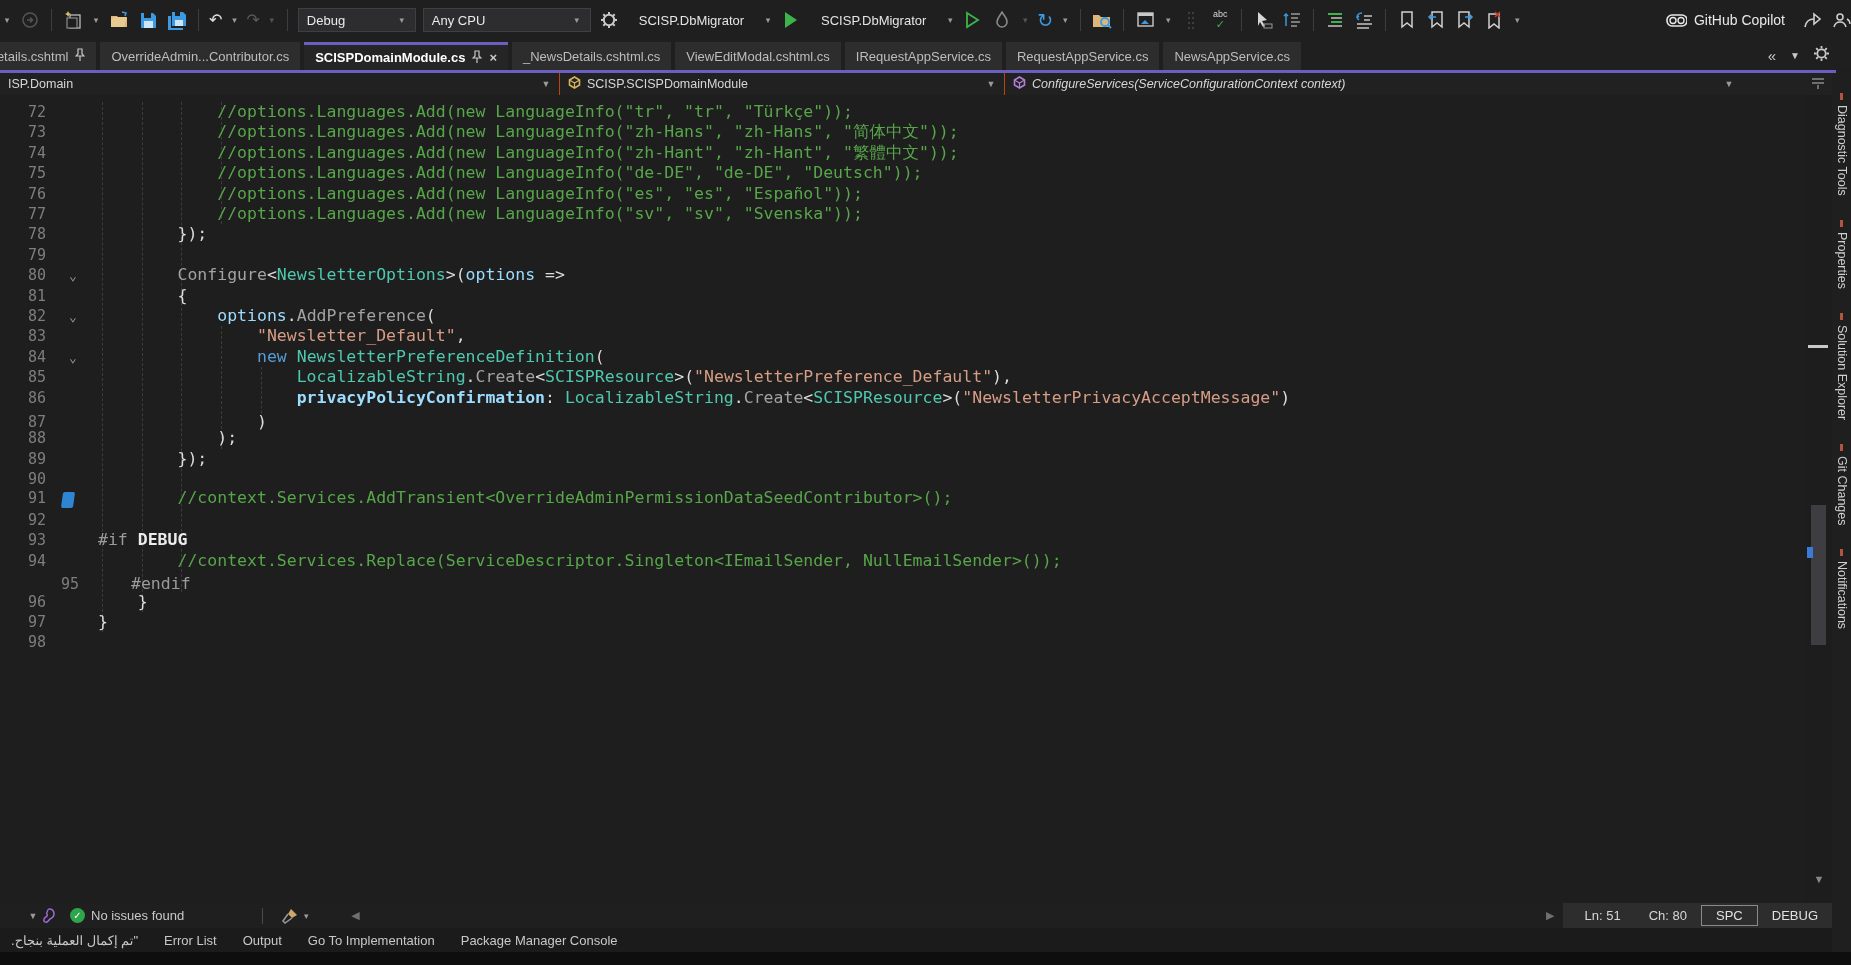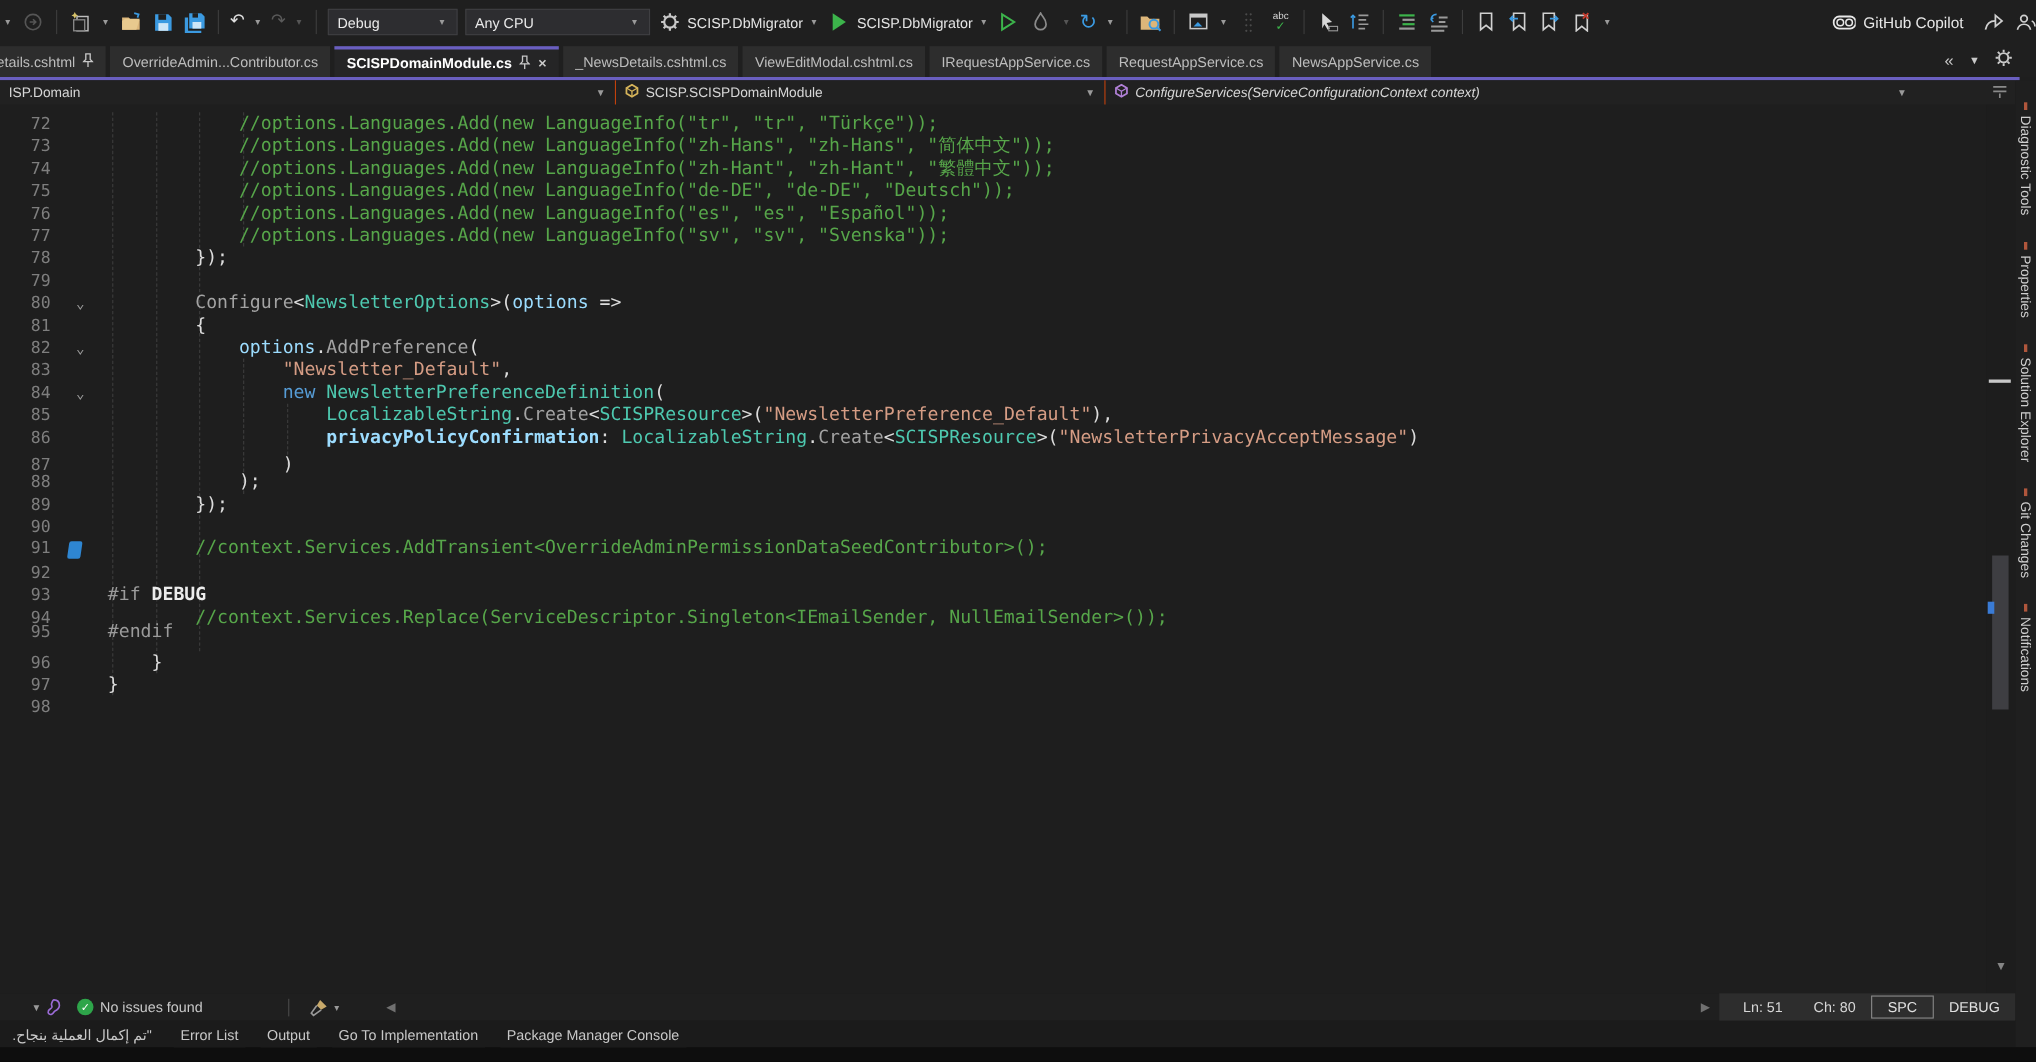--- a/index.html
+++ b/index.html
@@ -9,21 +9,21 @@
 
   
   .toolbar{ position:absolute; left:0; top:0; width:1851px; height:40px; background:#1f1f1f;
     display:flex; align-items:center; gap:7px; padding:0 6px 0 2px; }
   .tsep{ width:1px; height:22px; background:#3d3d3d; margin:0 3px; flex:none;}
   .icn{ display:inline-flex; align-items:center; justify-content:center; width:22px; height:22px; flex:none; }
   .caret{ color:#9a9a9a; font-size:9px; width:10px; flex:none; text-align:center;}
   .caret.dim{ color:#555; }
   .combo{ height:24px; background:#2d2d30; border:1px solid #3f3f42; display:flex; align-items:center;
     padding:0 8px; gap:10px; font-size:13px; color:#eaeaea; flex:none;}
-  .tbtn{ display:flex; align-items:center; gap:5px; font-size:13px; color:#e4e4e4; flex:none;}
+  .tbtn{ display:flex; align-items:center; gap:19px; font-size:13px; color:#e4e4e4; flex:none;}
   .glyph{ font-size:16px; line-height:1; }
   .spacer{ flex:1; }
   .copilot-label{ font-size:14px; color:#e8e8e8; }
 
   
   .tabrow{ position:absolute; left:0; top:40px; width:1851px; height:30px; background:#1f1f1f; display:flex; align-items:flex-end; overflow:hidden;}
   .tab{ height:28px; background:#2d2d2d; color:#bdbdbd; font-size:13px; display:flex; align-items:center;
     gap:7px; padding:0 11px; margin-right:4px; flex:none; cursor:default;}
   .tab.active{ background:#252526; color:#ffffff; font-weight:bold; border-top:3px solid #6a5fc0; }
   .tab .x{ color:#cccccc; font-size:13px; }
@@ -415,21 +415,21 @@
         <div class="cl" style="top: 292.6px;"><span class="ln">86</span><span class="fold"> </span><span>                    </span><span class="pb">privacyPolicyConfirmation</span><span class="df">: </span><span class="ty">LocalizableString</span><span class="df">.</span><span class="me">Create</span><span class="df">&lt;</span><span class="ty">SCISPResource</span><span class="df">&gt;(</span><span class="st">"NewsletterPrivacyAcceptMessage"</span><span class="df">)</span></div>
         <div class="cl" style="top: 317px;"><span class="ln">87</span><span class="fold"> </span><span>                </span><span class="df">)</span></div>
         <div class="cl" style="top: 333.4px;"><span class="ln">88</span><span class="fold"> </span><span>            </span><span class="df">);</span></div>
         <div class="cl" style="top: 353.8px;"><span class="ln">89</span><span class="fold"> </span><span>        </span><span class="df">});</span></div>
         <div class="cl" style="top: 374.2px;"><span class="ln">90</span><span class="fold"> </span><span></span></div>
         <div class="cl" style="top: 393px;"><span class="ln">91</span><span class="fold"> </span><span>        </span><span class="cm">//context.Services.AddTransient&lt;OverrideAdminPermissionDataSeedContributor&gt;();</span></div>
         <div class="bookmark" style="left: 62px; top: 396.6px;"></div>
         <div class="cl" style="top: 415px;"><span class="ln">92</span><span class="fold"> </span><span></span></div>
         <div class="cl" style="top: 435.4px;"><span class="ln">93</span><span class="fold"> </span><span></span><span class="pp">#if </span><span class="wh">DEBUG</span></div>
         <div class="cl" style="top: 455.8px;"><span class="ln">94</span><span class="fold"> </span><span>        </span><span class="cm">//context.Services.Replace(ServiceDescriptor.Singleton&lt;IEmailSender, NullEmailSender&gt;());</span></div>
-        <div class="cl" style="top: 469px;"><span class="ln">95</span><span class="fold"> </span><span></span><span class="pp">#endif</span></div>
+        <div class="cl" style="top: 479px; padding-left: 33px;"><span class="ln">95</span><span class="fold"> </span><span></span><span class="pp">#endif</span></div>
         <div class="cl" style="top: 496.6px;"><span class="ln">96</span><span class="fold"> </span><span>    </span><span class="df">}</span></div>
         <div class="cl" style="top: 517px;"><span class="ln">97</span><span class="fold"> </span><span></span><span class="df">}</span></div>
         <div class="cl" style="top: 537.4px;"><span class="ln">98</span><span class="fold"> </span><span></span></div>
       </div>
   </div>
 
   <div class="vscroll">
     <div class="vmark-caret"></div>
     <div class="vthumb"></div>
     <div class="vmark-blue"></div>

